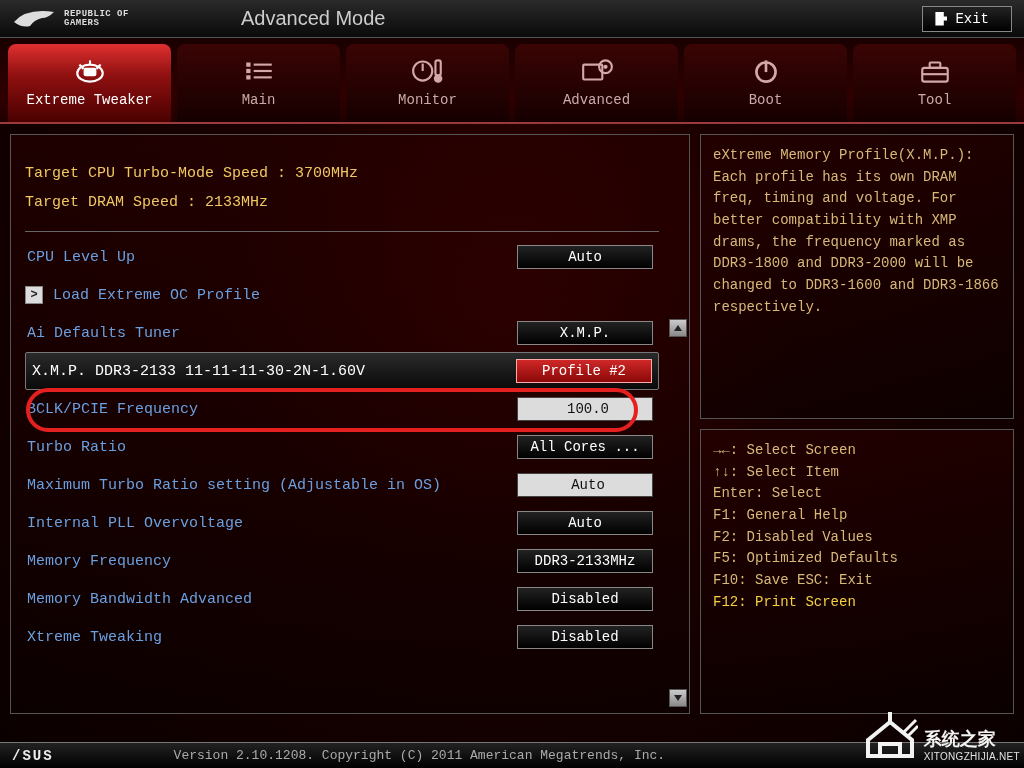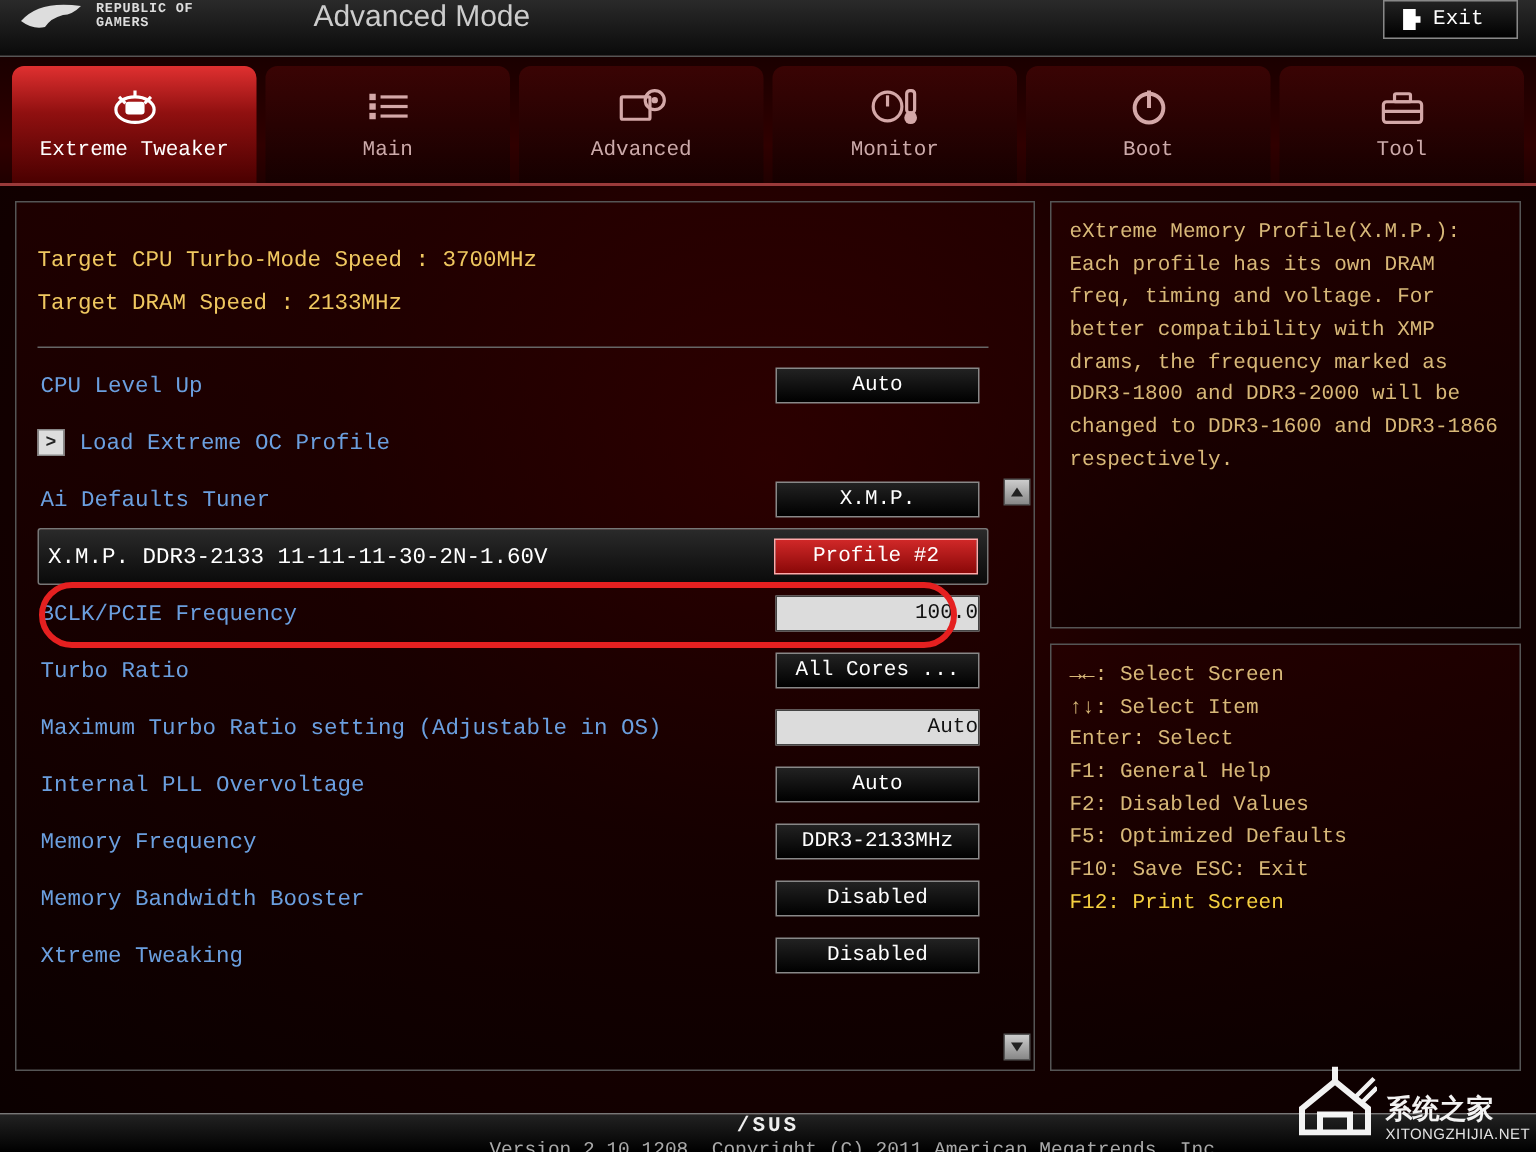--- a/index.html
+++ b/index.html
@@ -9,23 +9,24 @@
     font-family: "Courier New", monospace;
     font-size: 14px;
     color: #e8d4a0;
     overflow: hidden;
     position: relative;
   }
   
   .header {
     height: 38px;
     background: linear-gradient(to bottom, #2a2a2a 0%, #0a0a0a 100%);
-    display: flex; align-items: flex-start;
+    display: flex; align-items: center;
     padding: 0 12px;
     border-bottom: 1px solid #555;
+    gap: 32px;
   }
   .rog-logo { display: flex; align-items: center; gap: 8px; }
   .rog-eye {
     width: 44px; height: 22px; position: relative;
   }
   .rog-eye svg { width: 100%; height: 100%; }
   .rog-text { font-size: 9px; font-weight: bold; color: #ddd; line-height: 1; letter-spacing: 0.5px; }
   .mode-title {
     margin-left: 80px;
     font-size: 20px; color: #ccc; font-family: Arial, sans-serif;
@@ -137,21 +138,21 @@
     text-align: center;
     line-height: 22px;
     margin-right: 6px;
     font-size: 14px;
     white-space: nowrap; overflow: hidden;
     cursor: pointer;
   }
   .val.input {
     background: #dcdcdc;
     color: #111;
-    text-align: right;
+    text-align: center;
     padding-left: 6px;
     border: 1px solid #444;
   }
   .row.highlight {
     background: linear-gradient(to bottom,#2a2a2a,#0a0a0a);
     border: 1px solid #777;
     border-radius: 2px;
   }
   .row.highlight .row-label { color: #fff; padding-left: 6px; }
   .row.highlight .val {
@@ -184,21 +185,20 @@
   
   .footer {
     position: absolute; bottom: 0; left: 0; right: 0;
     height: 26px;
     background: linear-gradient(to bottom,#222,#000);
     border-top: 1px solid #777;
     display: flex; align-items: center;
     padding: 0 12px;
     color: #aaa;
     font-size: 13px;
-    flex-direction: column;
   }
   .asus-logo { font-weight: bold; color: #eee; letter-spacing: 2px; font-size: 14px; }
   .footer-text { margin-left: 120px; }
   
   .watermark {
     position: absolute; right: 4px; bottom: 6px;
     color: #fff;
     display: flex; align-items: flex-end; gap: 6px;
     opacity: .95;
   }
@@ -249,37 +249,37 @@
           <rect x="11" y="5" width="17" height="2"></rect>
           <rect x="11" y="11" width="17" height="2"></rect>
           <rect x="11" y="17" width="17" height="2"></rect>
         </svg>
       </div>
       <div>Main</div>
     </div>
     <div class="tab">
       <div class="tab-icon" style="color:#d4a8a8">
         <svg viewBox="0 0 32 24">
-          <rect x="3" y="6" width="18" height="14" rx="1" fill="none" stroke="currentColor" stroke-width="2"></rect>
-          <circle cx="24" cy="8" r="6" fill="none" stroke="currentColor" stroke-width="2"></circle>
-          <circle cx="24" cy="8" r="2"></circle>
-        </svg>
-      </div>
-      <div>Advanced</div>
-    </div>
-    <div class="tab">
-      <div class="tab-icon" style="color:#d4a8a8">
-        <svg viewBox="0 0 32 24">
           <circle cx="11" cy="12" r="9" fill="none" stroke="currentColor" stroke-width="2"></circle>
           <path d="M11 12 L11 5" stroke="currentColor" stroke-width="2"></path>
           <rect x="23" y="2" width="5" height="14" rx="2" fill="none" stroke="currentColor" stroke-width="2"></rect>
           <circle cx="25.5" cy="19" r="4"></circle>
         </svg>
       </div>
       <div>Monitor</div>
+    </div>
+    <div class="tab">
+      <div class="tab-icon" style="color:#d4a8a8">
+        <svg viewBox="0 0 32 24">
+          <rect x="3" y="6" width="18" height="14" rx="1" fill="none" stroke="currentColor" stroke-width="2"></rect>
+          <circle cx="24" cy="8" r="6" fill="none" stroke="currentColor" stroke-width="2"></circle>
+          <circle cx="24" cy="8" r="2"></circle>
+        </svg>
+      </div>
+      <div>Advanced</div>
     </div>
     <div class="tab">
       <div class="tab-icon" style="color:#d4a8a8">
         <svg viewBox="0 0 32 24">
           <circle cx="16" cy="13" r="9" fill="none" stroke="currentColor" stroke-width="2.5"></circle>
           <line x1="16" y1="2" x2="16" y2="13" stroke="currentColor" stroke-width="2.5"></line>
         </svg>
       </div>
       <div>Boot</div>
     </div>
@@ -332,21 +332,21 @@
           </div>
           <div class="row">
             <span class="row-label blue">Internal PLL Overvoltage</span>
             <span class="val">Auto</span>
           </div>
           <div class="row">
             <span class="row-label blue">Memory Frequency</span>
             <span class="val">DDR3-2133MHz</span>
           </div>
           <div class="row">
-            <span class="row-label blue">Memory Bandwidth Booster</span>
+            <span class="row-label blue">Memory Bandwidth Advanced</span>
             <span class="val">Disabled</span>
           </div>
           <div class="row">
             <span class="row-label blue">Xtreme Tweaking</span>
             <span class="val">Disabled</span>
           </div>
         </div>
     </div>
     <div class="scrollbar">
       <div class="sb-space1"></div>

